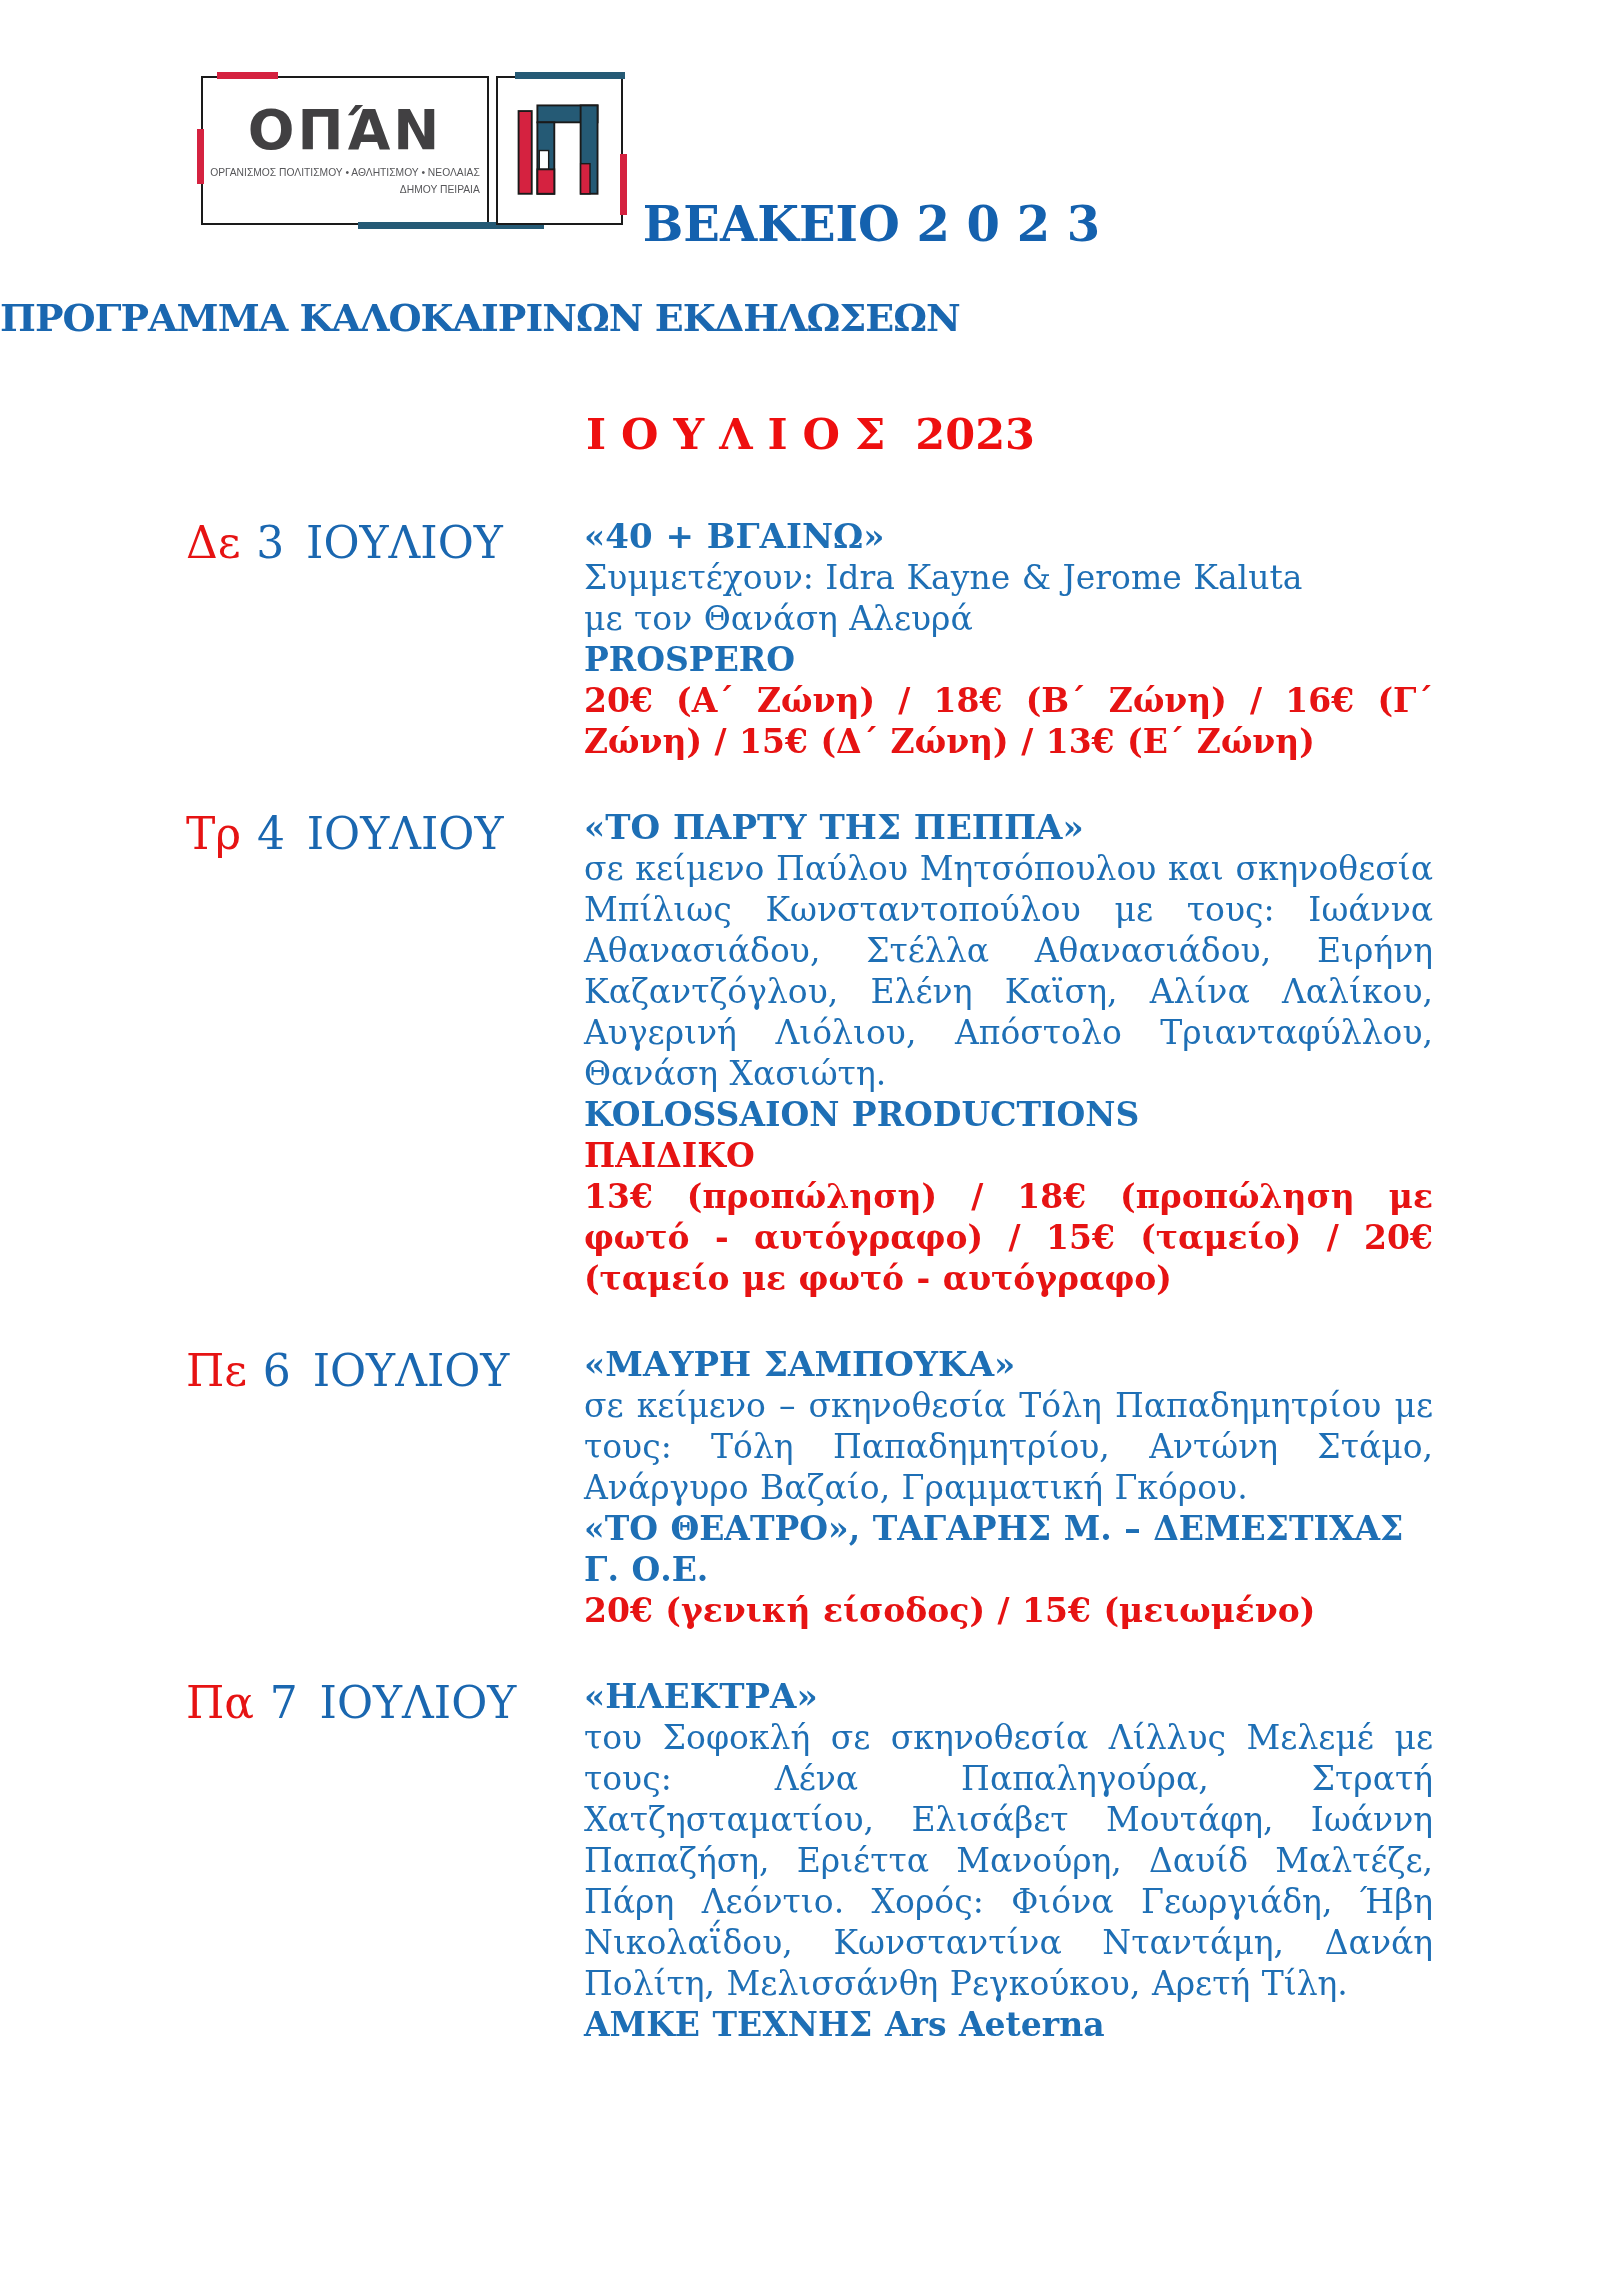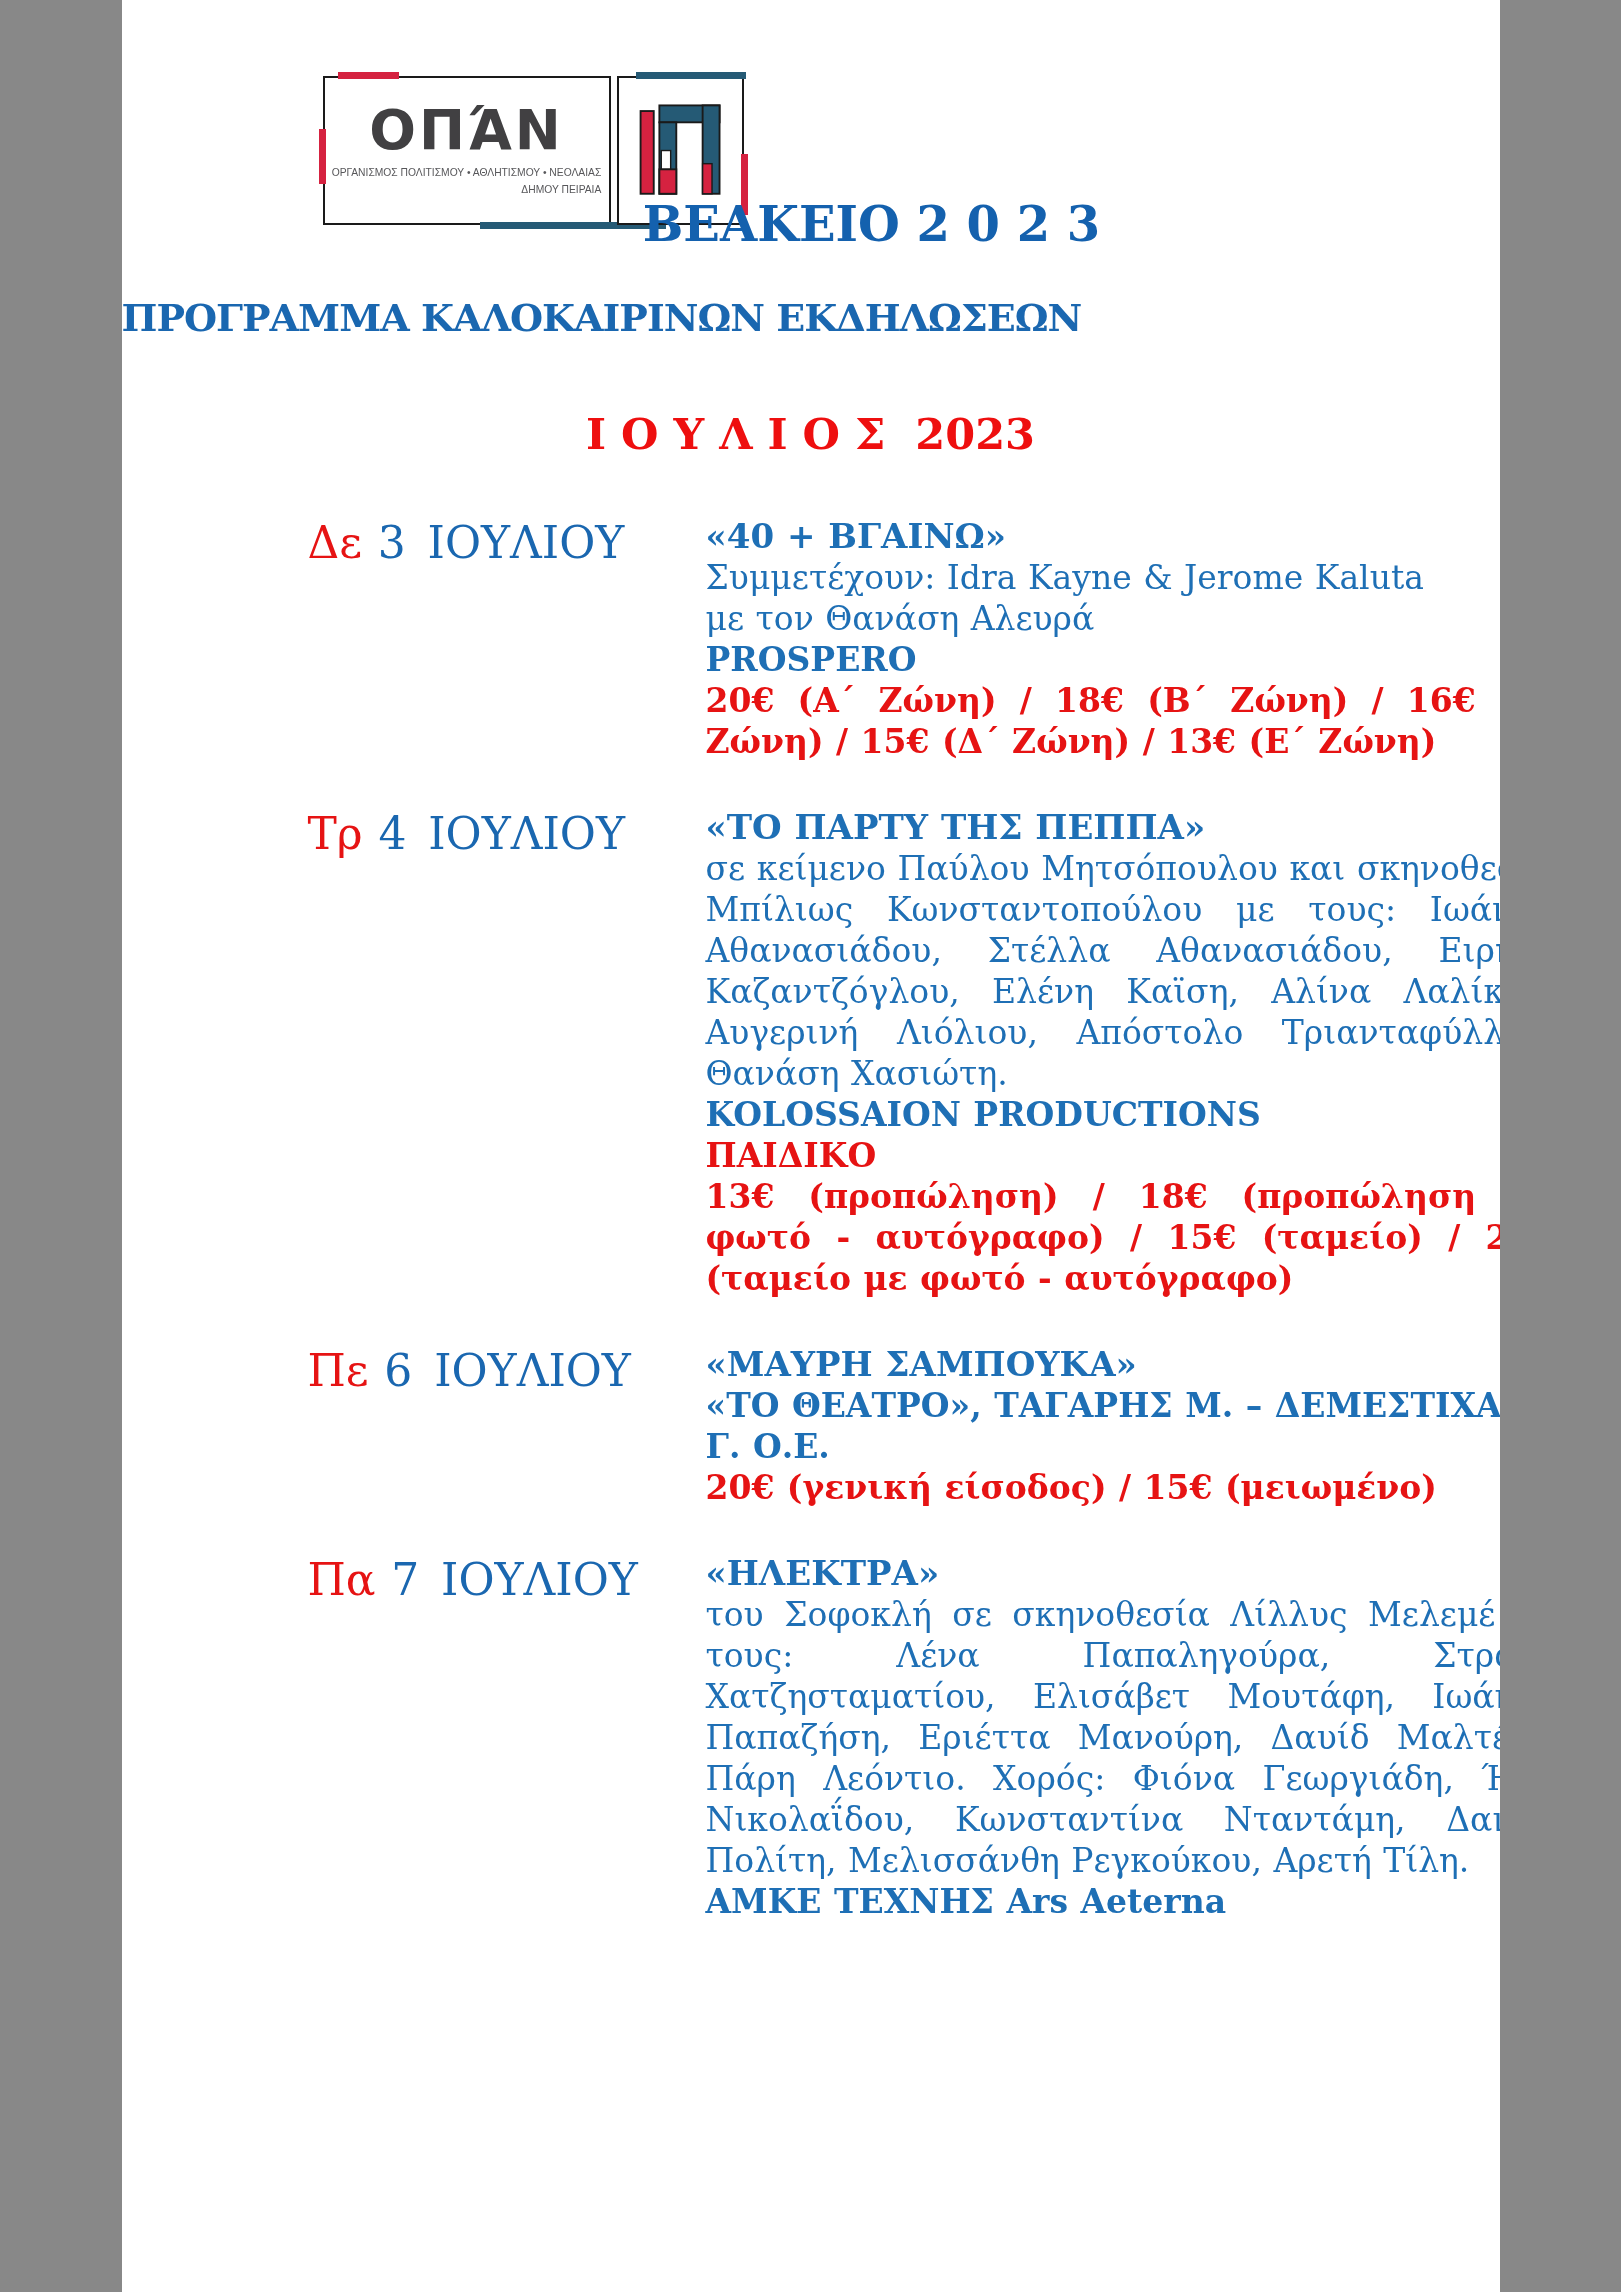--- a/index.html
+++ b/index.html
@@ -1,19 +1,19 @@
 <!DOCTYPE html>
 <html><head>
 <meta charset="utf-8">
 <style>
   * { margin:0; padding:0; box-sizing:border-box; }
   html,body { background:#888; }
   .page {
     position:relative;
-    width:1378px; height:2293px;
+    width:1621px; height:2293px;
     margin:0 auto;
     background:#ffffff;
     font-family:"DejaVu Serif", "Liberation Serif", serif;
     overflow:hidden;
   }
   
   .logo-wrap { position:absolute; left:201px; top:76px; display:flex; align-items:stretch; }
   .logo-box {
     width:288px; height:149px; border:2.9px solid #1a1a1a; background:#fff;
     display:flex; flex-direction:column; align-items:center; justify-content:center;
@@ -128,20 +128,21 @@
         <div class="price">13€ (προπώληση) / 18€ (προπώληση με φωτό - αυτόγραφο) / 15€ (ταμείο) / 20€ (ταμείο με φωτό - αυτόγραφο)</div>
       </div>
     </div>
 
     <div class="event">
       <div class="event-date-cell">
         <span class="day">Πε</span><span class="date">6 ΙΟΥΛΙΟΥ</span>
       </div>
       <div class="event-content">
         <div class="event-title">«ΜΑΥΡΗ ΣΑΜΠΟΥΚΑ»</div>
+        <div class="description">σε κείμενο – σκηνοθεσία Τόλη Παπαδημητρίου με τους: Τόλη Παπαδημητρίου, Αντώνη Στάμο, Ανάργυρο Βαζαίο, Γραμματική Γκόρου.</div>
         <div class="producer">«ΤΟ ΘΕΑΤΡΟ», ΤΑΓΑΡΗΣ Μ. – ΔΕΜΕΣΤΙΧΑΣ Γ. Ο.Ε.</div>
         <div class="price">20€ (γενική είσοδος) / 15€ (μειωμένο)</div>
       </div>
     </div>
 
     <div class="event">
       <div class="event-date-cell">
         <span class="day">Πα</span><span class="date">7 ΙΟΥΛΙΟΥ</span>
       </div>
       <div class="event-content">

